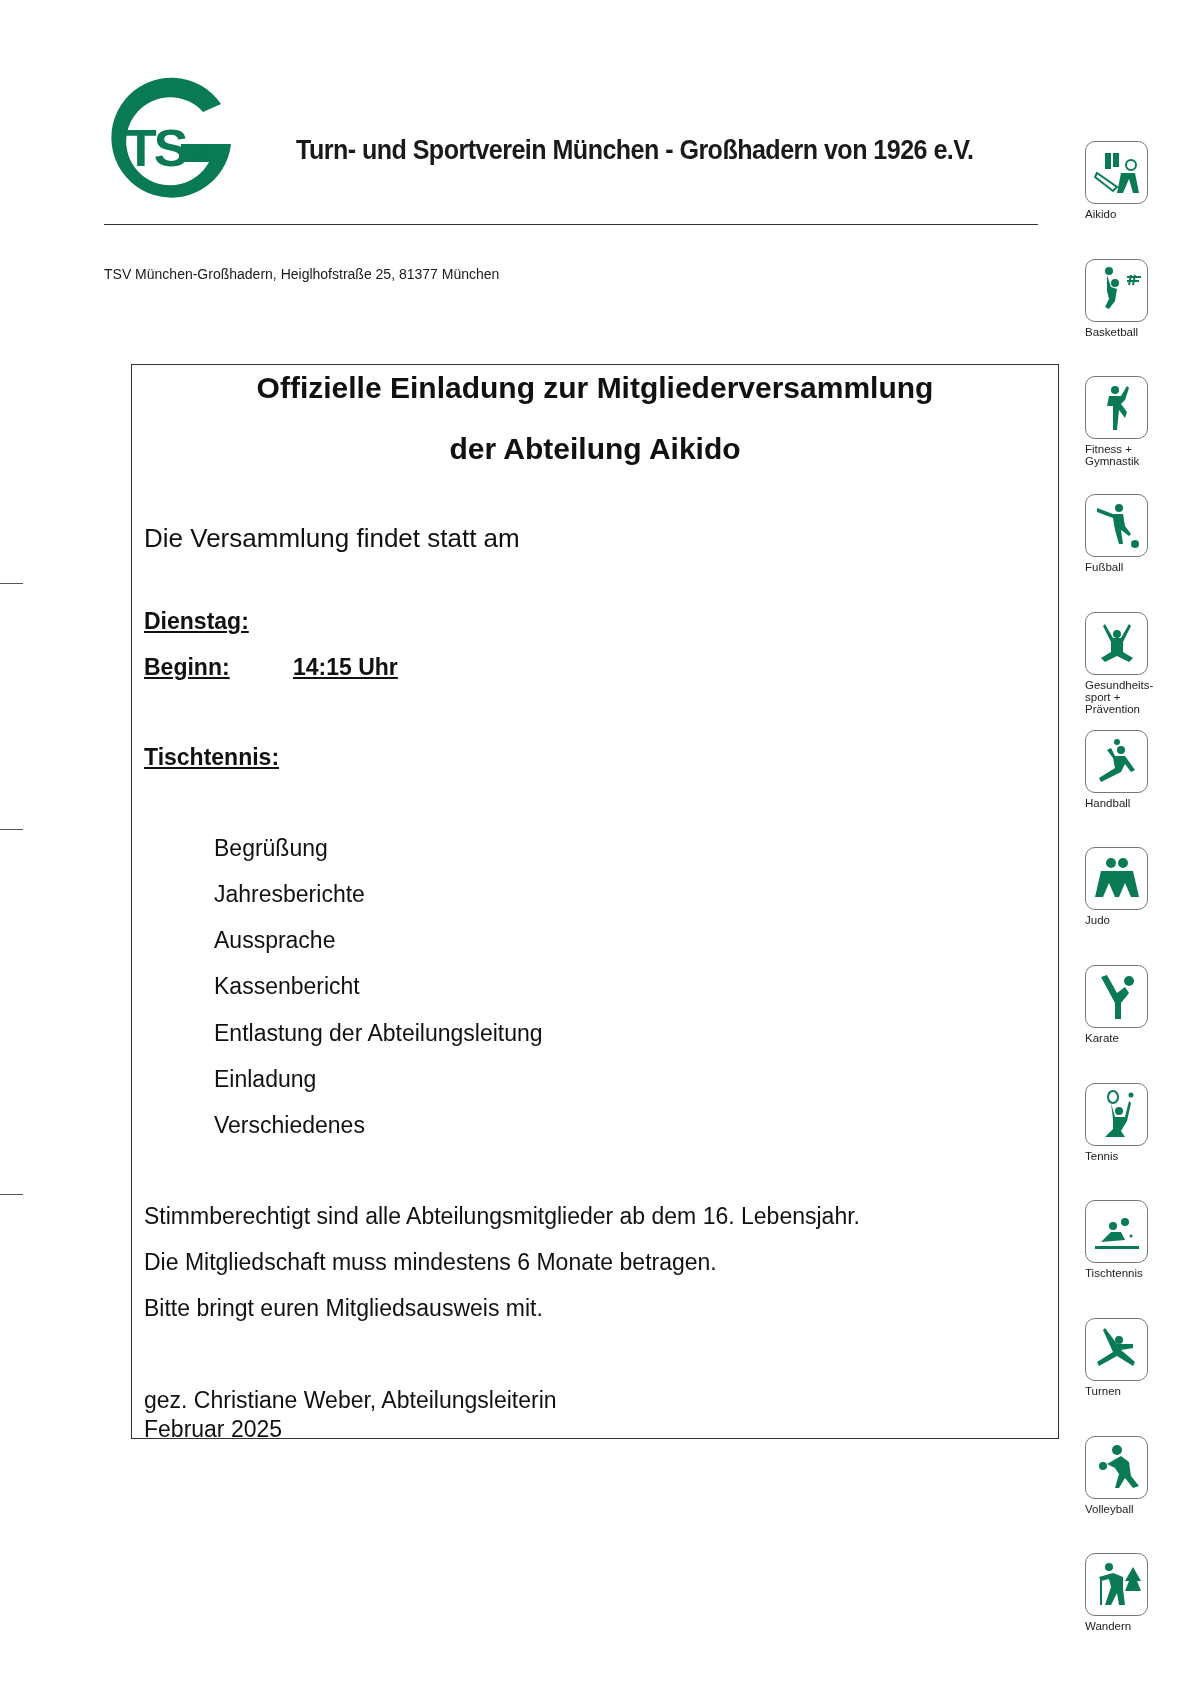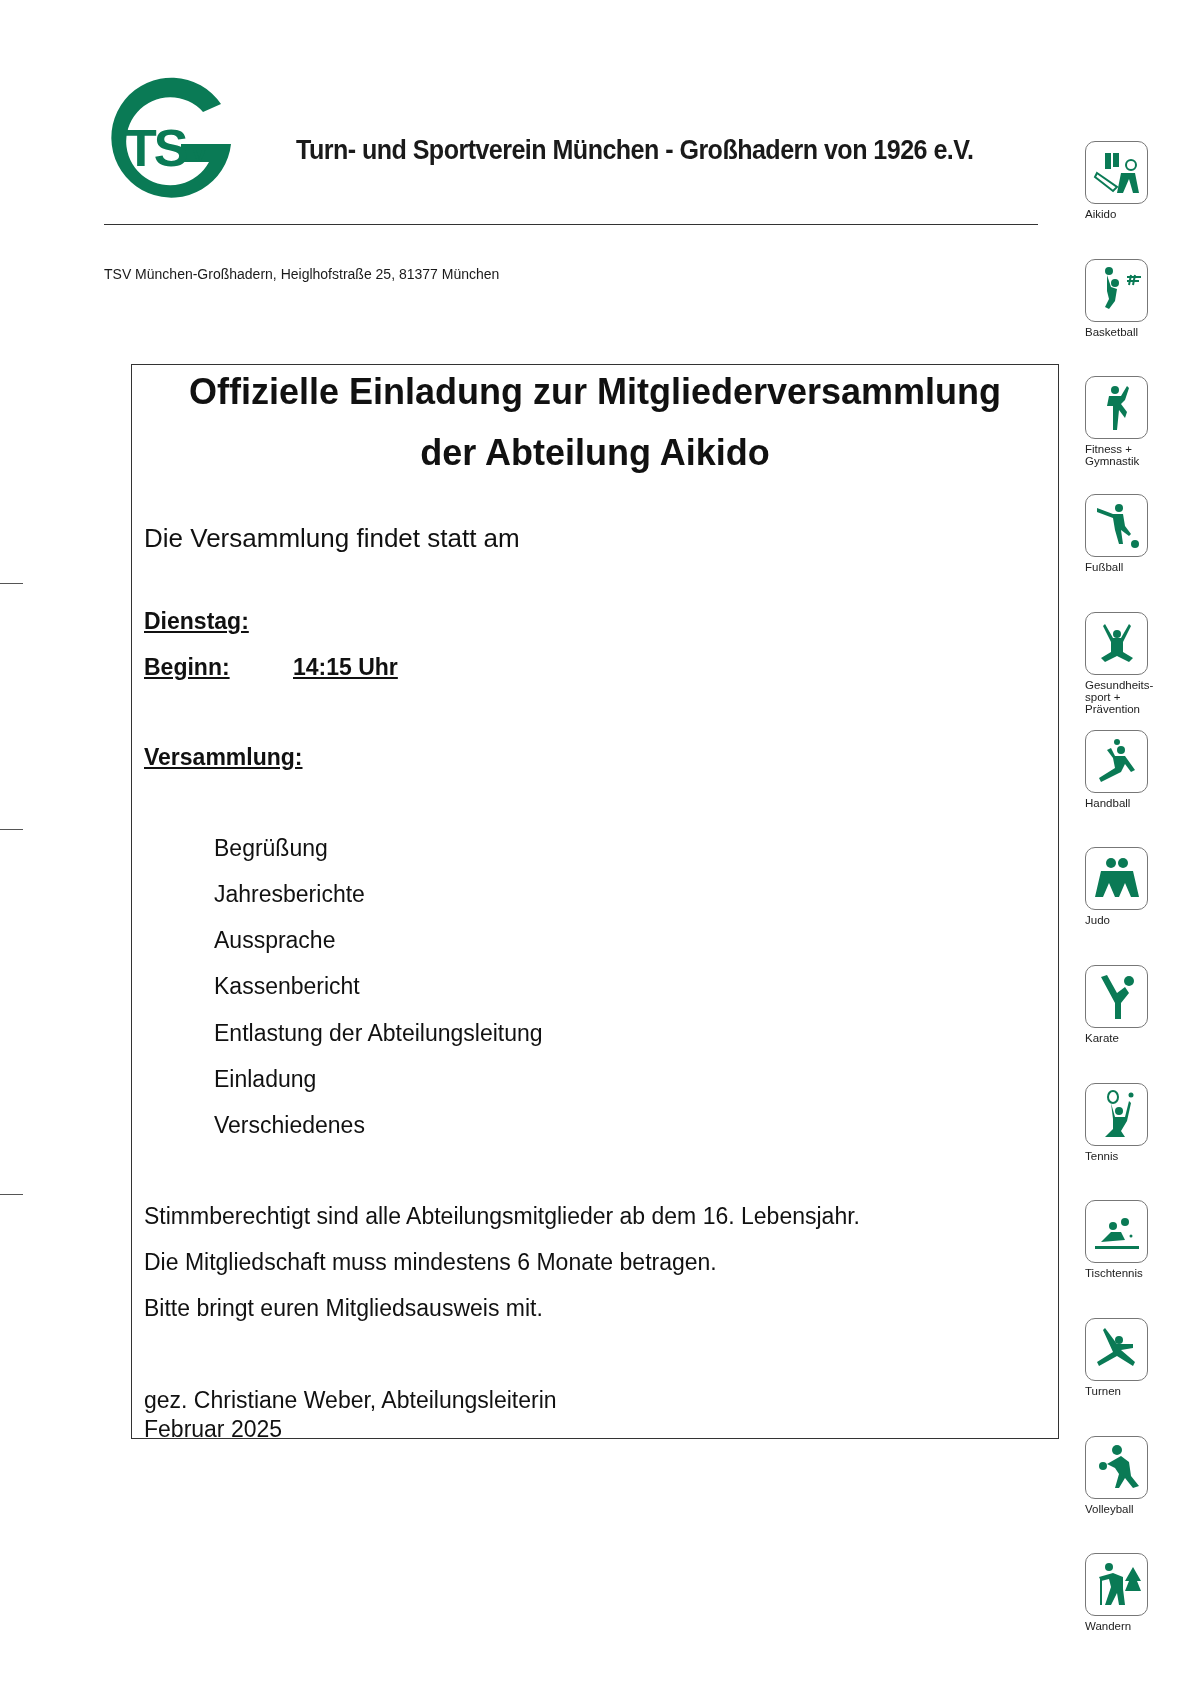--- a/index.html
+++ b/index.html
@@ -6,21 +6,21 @@
   body { width:1190px; height:1683px; position:relative; overflow:hidden;
          font-family:"Liberation Sans", sans-serif; color:#111; }
   .abs { position:absolute; }
   .logo { left:103px; top:66px; width:142px; height:144px; }
   .club-name { left:296px; top:135px; font-size:27px; font-weight:bold; letter-spacing:-0.6px;
                white-space:nowrap; color:#1a1a1a; transform:scaleX(0.93); transform-origin:left; }
   .rule { left:104px; top:224px; width:934px; height:0; border-top:1.5px solid #333; }
   .address { left:104px; top:266px; font-size:14px; color:#1a1a1a; white-space:nowrap; }
   .fold { left:0; width:23px; height:0; border-top:1px solid #555; }
   .box { left:131px; top:364px; width:928px; height:1075px; border:1px solid #333; box-sizing:border-box; }
-  .title { left:0; width:100%; text-align:center; font-weight:bold; font-size:36px; white-space:nowrap; }
+  .title { left:0; width:100%; text-align:center; font-weight:bold; font-size:30px; white-space:nowrap; }
   .txt { left:12px; font-size:26px; white-space:nowrap; }
   .lbl { font-size:23px; font-weight:bold;text-decoration:underline; }
   .agenda { left:82px; font-size:23px; white-space:nowrap; }
   .body { left:12px; font-size:23px; white-space:nowrap; }
   .sport { left:1085px; width:110px; }
   .sport .ibox { width:63px; height:63px; border:1px solid #777; border-radius:10px; box-sizing:border-box;
                  background:#fff; display:flex; align-items:center; justify-content:center; }
   .sport .ibox svg { width:52px; height:52px; }
   .sport .slabel { margin-top:4px; font-size:11.5px; line-height:12px; color:#222; white-space:pre-line; }
 </style>
@@ -43,21 +43,21 @@
 
 <div class="abs box">
   <div class="abs title" style="top:6px">Offizielle Einladung zur Mitgliederversammlung</div>
   <div class="abs title" style="top:67px">der Abteilung Aikido</div>
   <div class="abs txt" style="top:158px">Die Versammlung findet statt am</div>
 
   <div class="abs lbl" style="left:12px;top:243px">Dienstag:</div>
   <div class="abs lbl" style="left:12px;top:289px">Beginn:</div>
   <div class="abs lbl" style="left:161px;top:289px">14:15 Uhr</div>
 
-  <div class="abs lbl" style="left:12px;top:379px">Versammlung:</div>
+  <div class="abs lbl" style="left:12px;top:379px">Tischtennis:</div>
 
   <div class="abs agenda" style="top:470px">Begrüßung</div>
   <div class="abs agenda" style="top:516px">Jahresberichte</div>
   <div class="abs agenda" style="top:562px">Aussprache</div>
   <div class="abs agenda" style="top:608px">Kassenbericht</div>
   <div class="abs agenda" style="top:655px">Entlastung der Abteilungsleitung</div>
   <div class="abs agenda" style="top:701px">Einladung</div>
   <div class="abs agenda" style="top:747px">Verschiedenes</div>
 
   <div class="abs body" style="top:838px">Stimmberechtigt sind alle Abteilungsmitglieder ab dem 16. Lebensjahr.</div>

